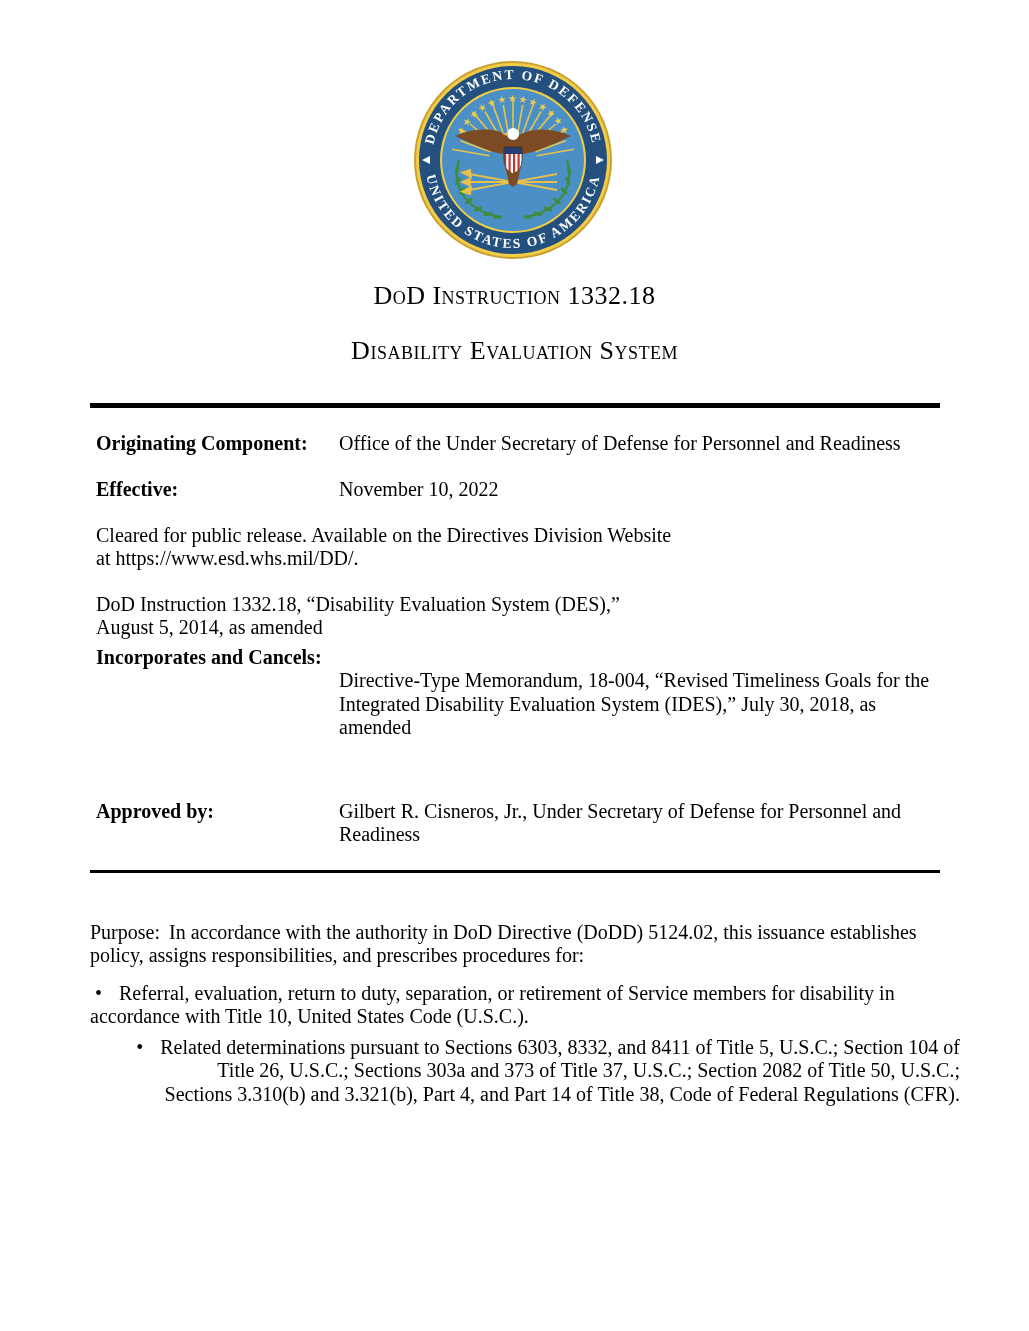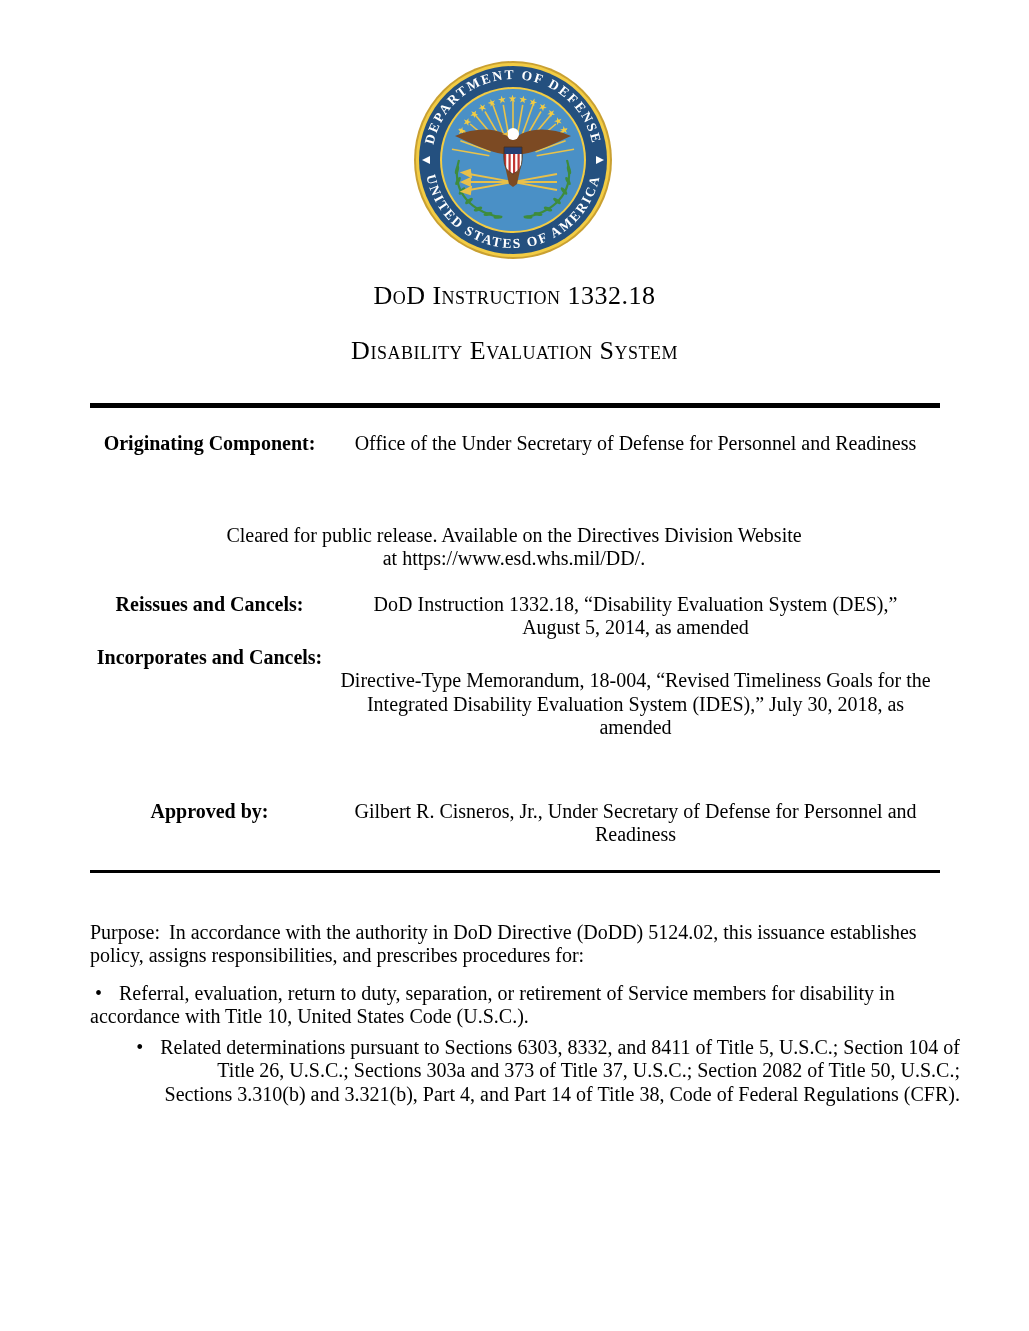--- a/index.html
+++ b/index.html
@@ -12,22 +12,22 @@
     position:absolute; left:0; width:100%; margin:0; text-align:center;
     font-variant:small-caps; font-weight:normal; font-size:26px; line-height:1;
     letter-spacing:0.5px;
   }
   .title-1 { top:283px; }
   .title-2 { top:338px; }
   .rule { position:absolute; left:90px; width:850px; background:#000; }
   .rule-top { top:403px; height:5px; }
   .rule-bottom { top:870px; height:3px; }
   .info-row {
-    position:absolute; left:88px; width:852px; display:flex;
-    font-size:20px; line-height:23.3px;text-align:center;
+    position:absolute; left:96px; width:852px; display:flex;
+    font-size:20px; line-height:23.3px;
   }
   .info-label { width:243px; flex-shrink:0; font-weight:bold; }
   .info-value { flex:1; white-space:pre-line; }
   .info-value p { margin:0 0 5px 0; white-space:pre-line; }
   .row-1 { top:432px; }
   .row-2 { top:478px; }
   .row-3 { top:524px; }
   .row-4 { top:593px; }
   .row-5 { top:646px; }
   .row-6 { top:800px; }
@@ -150,26 +150,29 @@
   <h1 class="title-line title-1">DoD Instruction 1332.18</h1>
   <h2 class="title-line title-2">Disability Evaluation System</h2>
 
   <div class="rule rule-top"></div>
   <div class="rule rule-bottom"></div>
 
   <div class="info-row row-1">
     <div class="info-label">Originating Component:</div>
     <div class="info-value">Office of the Under Secretary of Defense for Personnel and Readiness</div>
   </div>
+  <div class="info-row row-2">
+    <div class="info-label">Effective:</div>
+    <div class="info-value">November 10, 2022</div>
+  </div>
   <div class="info-row row-3">
     <div class="info-value">Cleared for public release.  Available on the Directives Division Website
 at https://www.esd.whs.mil/DD/.</div>
   </div>
   <div class="info-row row-4">
-    <div class="info-label">Reissues and Cancels:</div>
     <div class="info-value">DoD Instruction 1332.18, “Disability Evaluation System (DES),”
 August 5, 2014, as amended</div>
   </div>
   <div class="info-row row-5">
     <div class="info-label">Incorporates and Cancels:</div>
     <div class="info-value">
       <p>Directive-Type Memorandum, 18-004, “Revised Timeliness Goals for the
 Integrated Disability Evaluation System (IDES),” July 30, 2018, as
 amended</p>
     </div>

